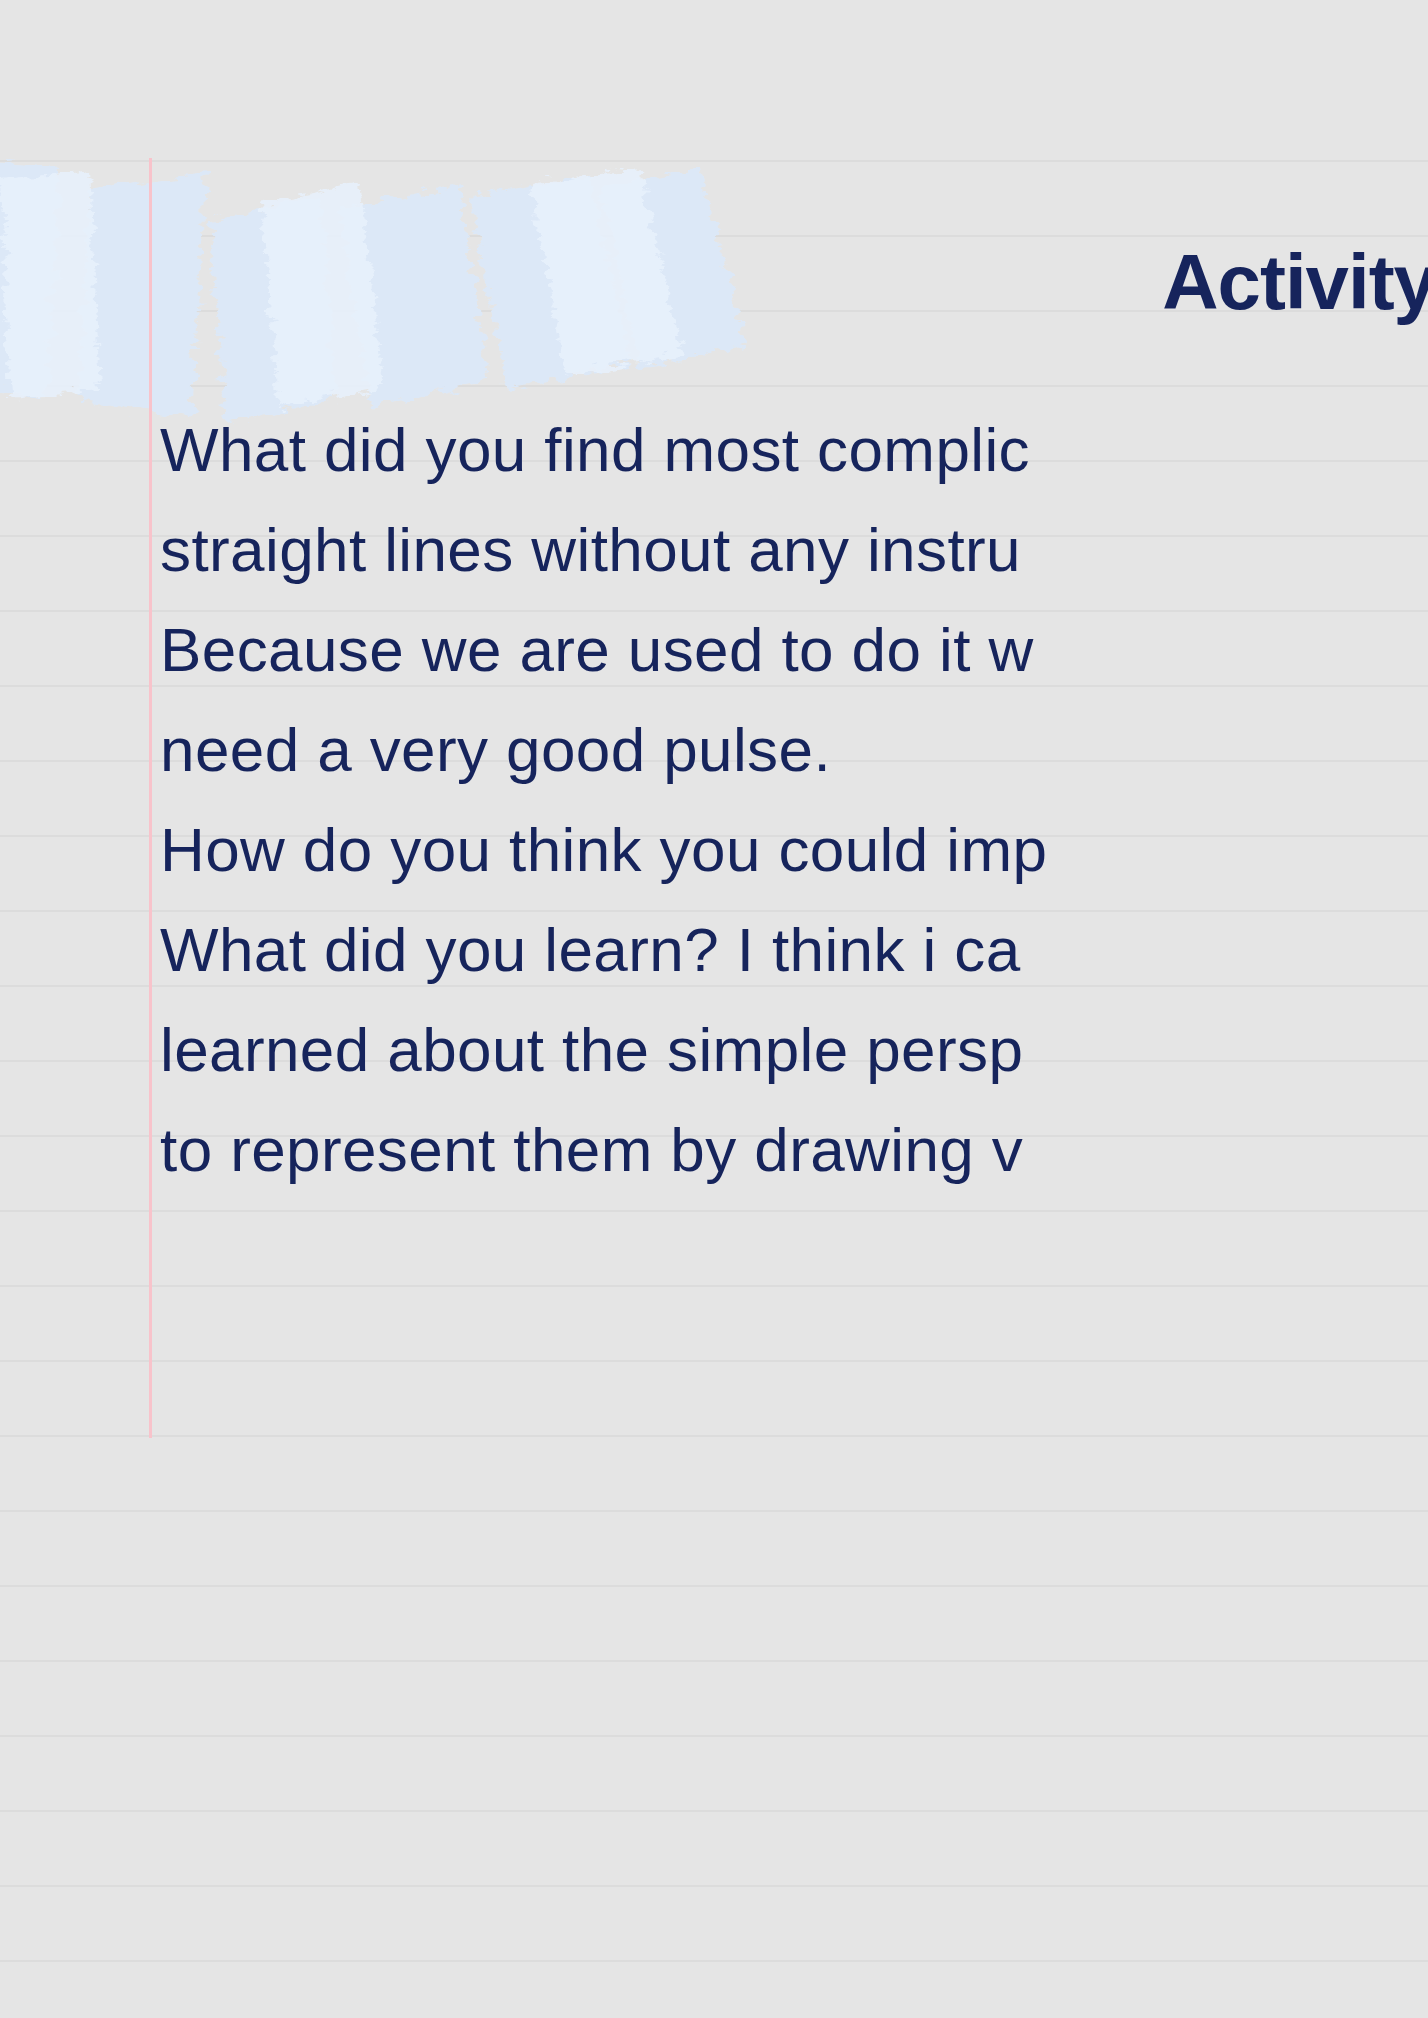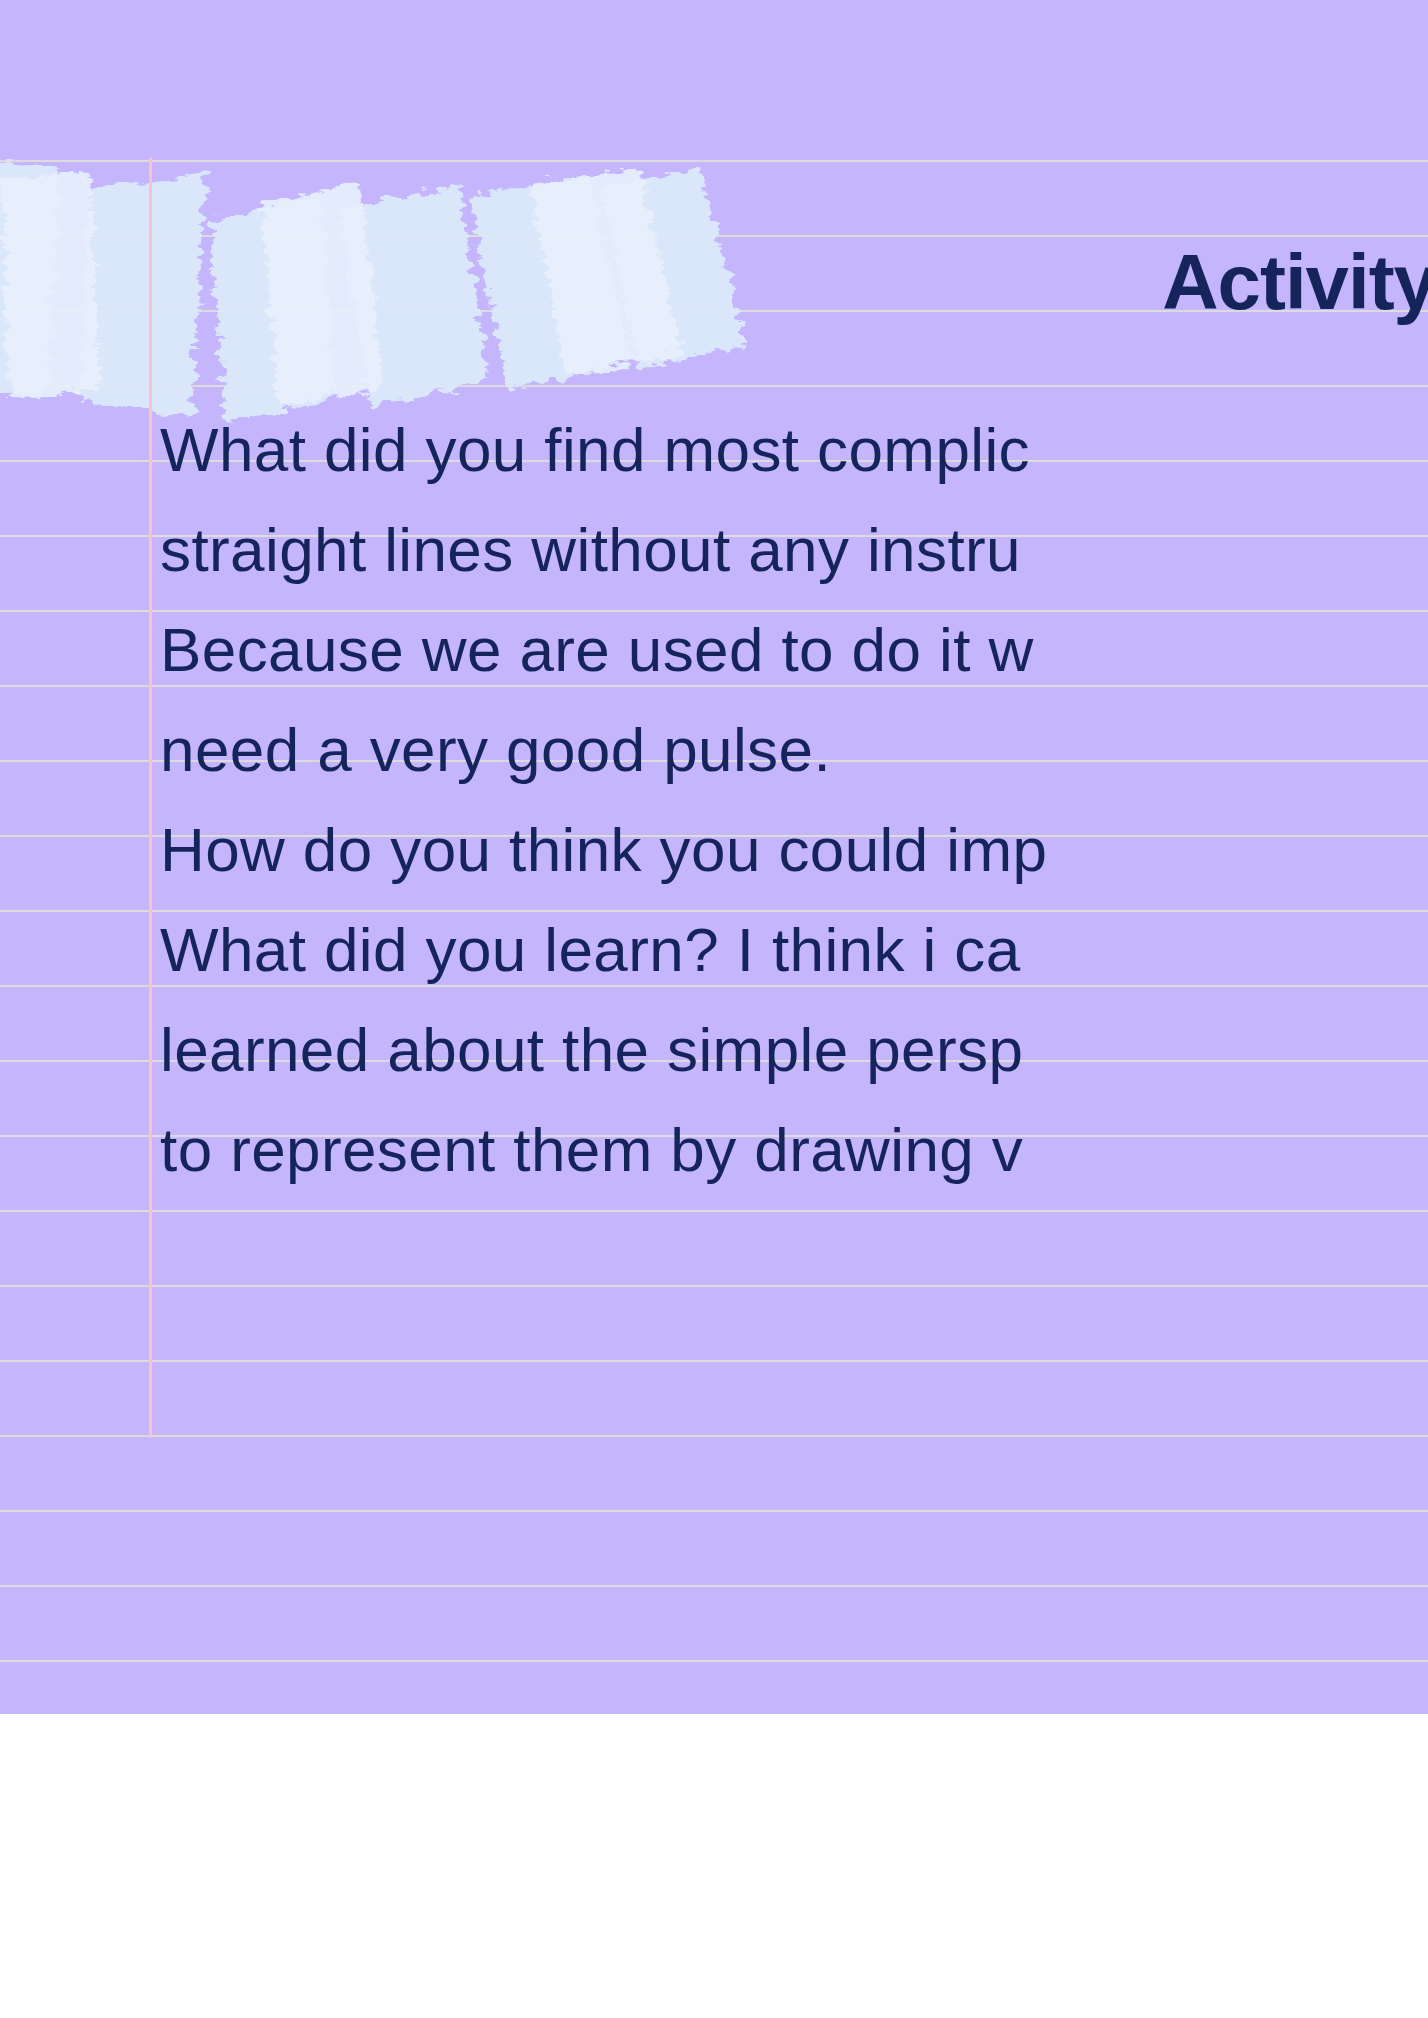--- a/index.html
+++ b/index.html
@@ -4,23 +4,23 @@
 <title>Activity Worksheet</title>
 <style>
   html, body {
     margin: 0;
     padding: 0;
     background: #ffffff;
   }
   #page {
     position: relative;
     width: 1428px;
-    height: 1714px;
+    height: 2018px;
     overflow: hidden;
-    background: #c4b5fd;
+    background: #e5e5e5;
     font-family: "Liberation Sans", sans-serif;
   }
 
   
   #rules {
     position: absolute;
     left: 0;
     top: 0;
     width: 1428px;
     height: 2018px;

